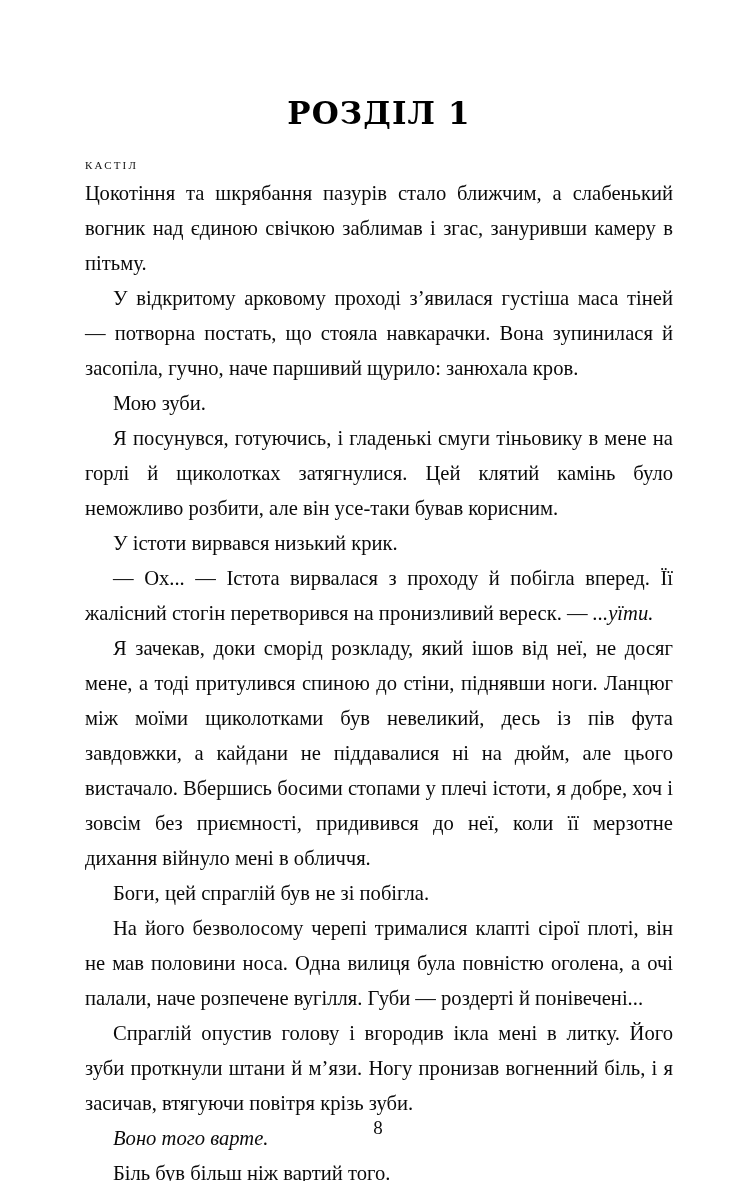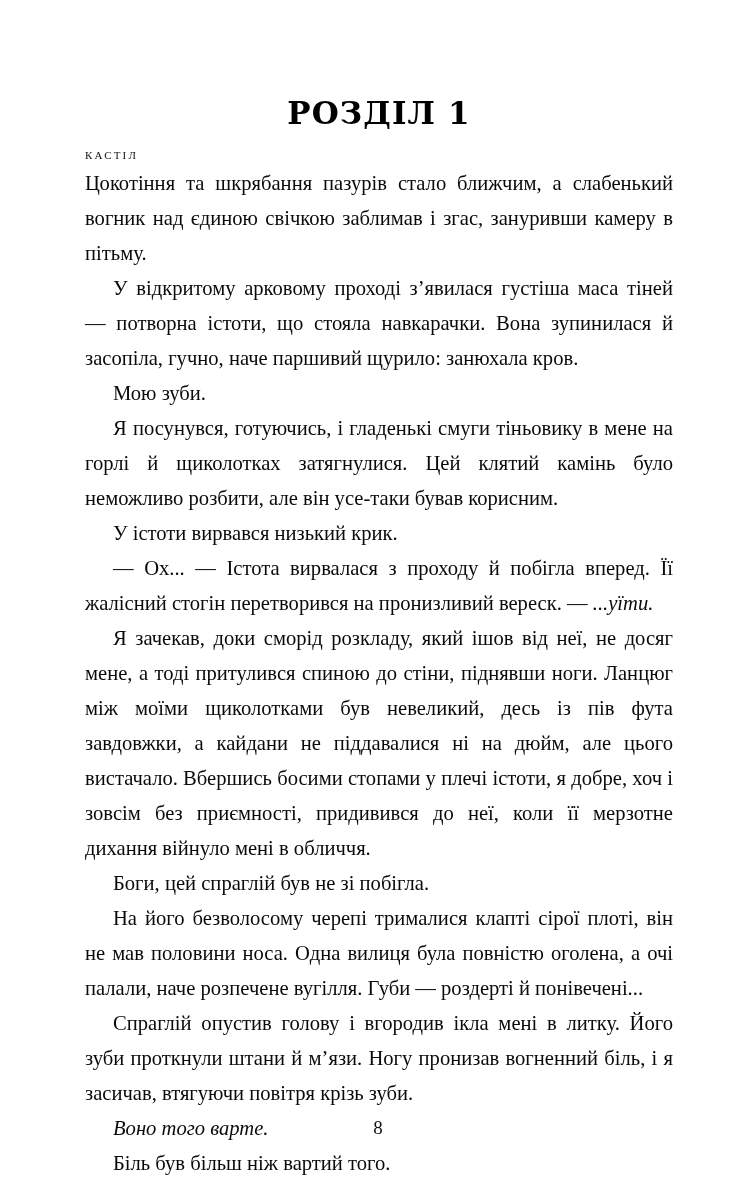--- a/index.html
+++ b/index.html
@@ -29,21 +29,21 @@
     top: 96px;
     width: 588px;
   }
   .chapter-title {
     text-align: center;
     font-family: "DejaVu Serif", "Liberation Serif", serif;
     font-size: 31px;
     font-weight: bold;
     letter-spacing: 1.1px;
     line-height: 1.1;
-    margin: 0 0 18px 0;
+    margin: 0 0 28px 0;
     color: #000000;
   }
   .location-header {
     font-family: "Liberation Serif", "DejaVu Serif", serif;
     font-size: 11px;
     font-variant: small-caps;
     letter-spacing: 2.2px;
     margin: 0 0 3px 0;
     line-height: 1.35;
     color: #111111;
@@ -85,21 +85,21 @@
 <div class="page">
 
   <div class="text-column">
 
     <h1 class="chapter-title">РОЗДІЛ 1</h1>
 
     <div class="location-header">КАСТІЛ</div>
 
     <p class="body-par no-indent">Цокотіння та шкрябання пазурів стало ближчим, а слабенький вогник над єдиною свічкою заблимав і згас, зануривши камеру в пітьму.</p>
 
-    <p class="body-par">У відкритому арковому проході з’явилася густіша маса тіней — потворна істоти, що стояла навкарачки. Вона зупинилася й засопіла, гучно, наче паршивий щурило: занюхала кров.</p>
+    <p class="body-par">У відкритому арковому проході з’явилася густіша маса тіней — потворна постать, що стояла навкарачки. Вона зупинилася й засопіла, гучно, наче паршивий щурило: занюхала кров.</p>
 
     <p class="body-par last-line-par">Мою зуби.</p>
 
     <p class="body-par">Я посунувся, готуючись, і гладенькі смуги тіньовику в мене на горлі й щиколотках затягнулися. Цей клятий камінь було неможливо розбити, але він усе-таки бував корисним.</p>
 
     <p class="body-par last-line-par">У істоти вирвався низький крик.</p>
 
     <p class="body-par"><span>— Ох... — Істота вирвалася з проходу й побігла вперед. Її жалісний стогін перетворився на пронизливий вереск. — </span><span class="ital">...уїти.</span></p>
 
     <p class="body-par">Я зачекав, доки сморід розкладу, який ішов від неї, не досяг мене, а тоді притулився спиною до стіни, піднявши ноги. Ланцюг між моїми щиколотками був невеликий, десь із пів фута завдовжки, а кайдани не піддавалися ні на дюйм, але цього вистачало. Вбершись босими стопами у плечі істоти, я добре, хоч і зовсім без приємності, придивився до неї, коли її мерзотне дихання війнуло мені в обличчя.</p>

